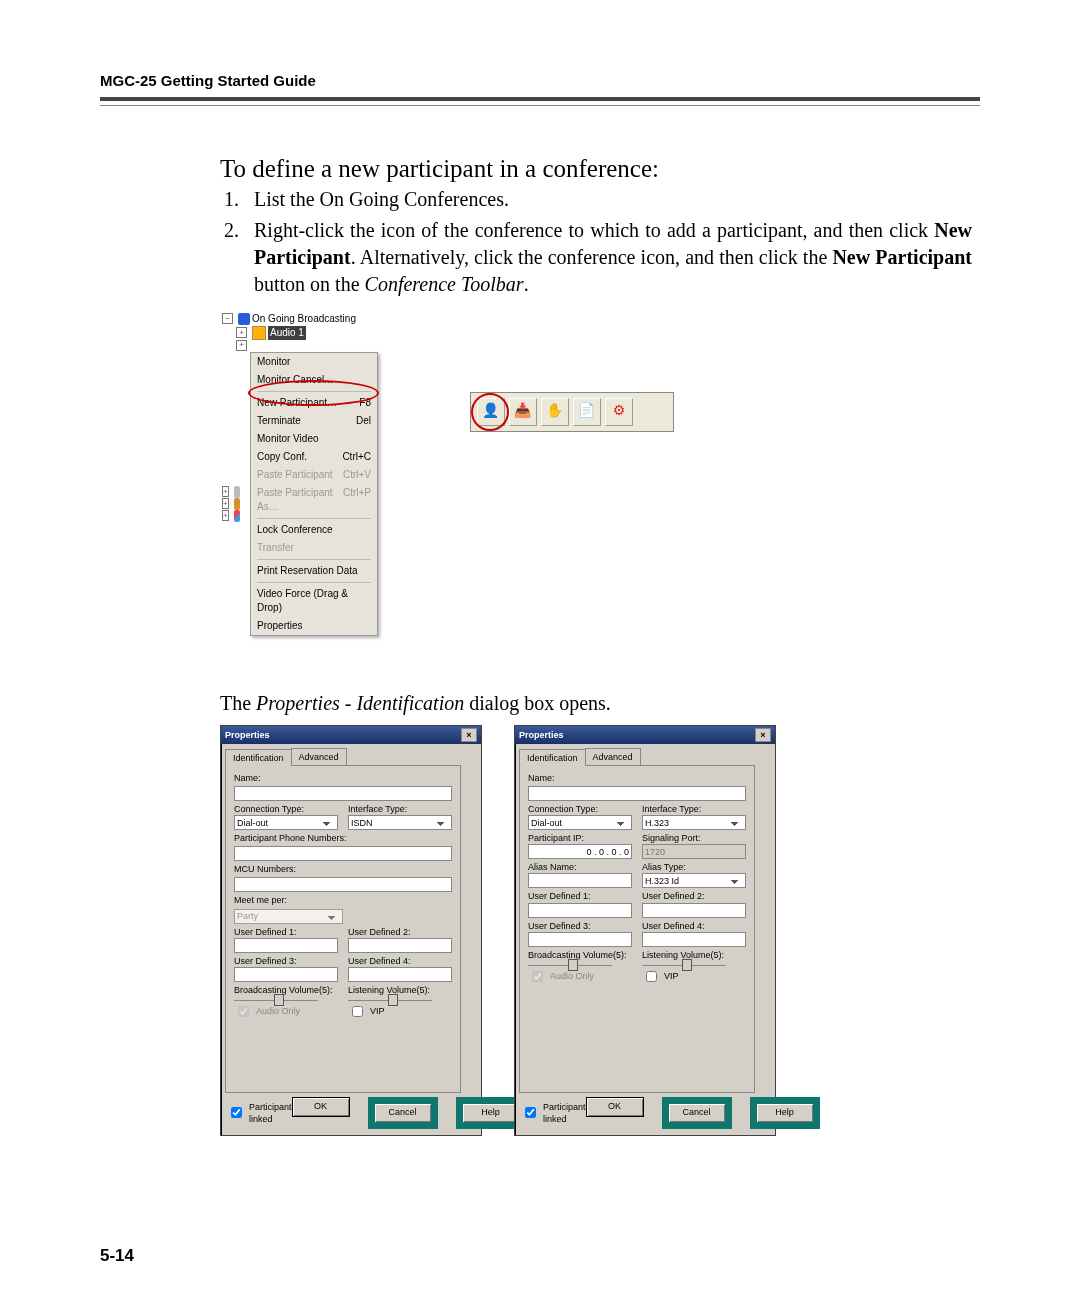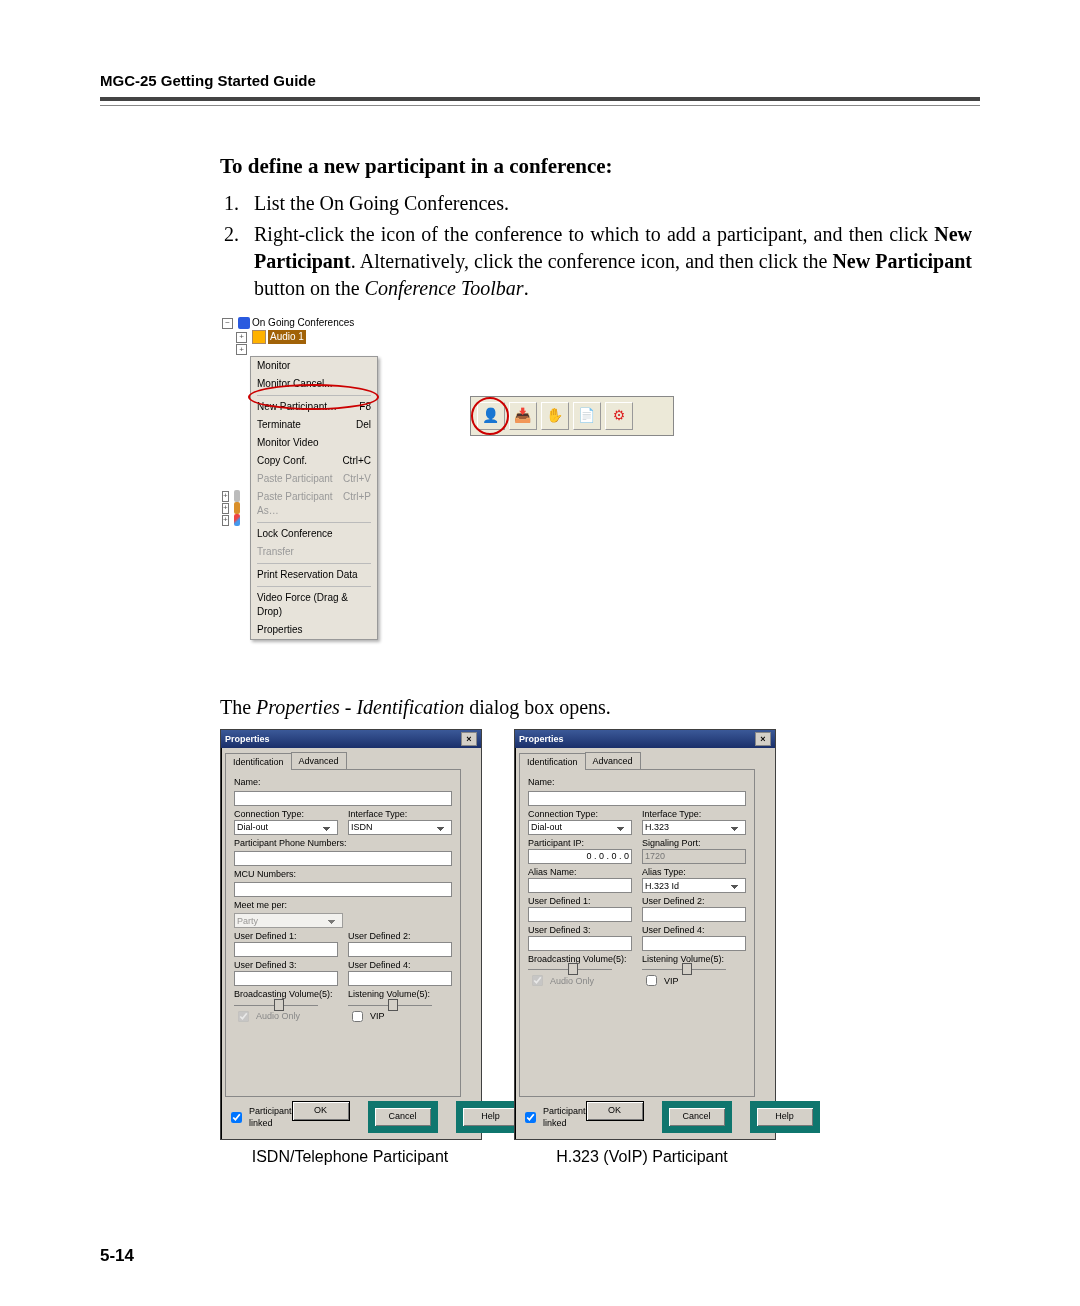--- a/index.html
+++ b/index.html
@@ -29,23 +29,23 @@
     height: 4px;
     margin-bottom: 46px;
   }
   .body {
     padding-left: 120px;
     padding-right: 8px;
     font-size: 20px;
     line-height: 1.35;
   }
   .section-title {
-    font-weight: bold;
-    font-size: 21px;
-    margin-bottom: 10px;
+    font-weight: normal;
+    font-size: 25px;
+    margin-bottom: 0;
   }
   ol.steps {
     padding-left: 24px;
     margin: 0 0 14px 0;
   }
   ol.steps > li {
     padding-left: 10px;
     margin-bottom: 4px;
     text-align: justify;
   }
@@ -74,21 +74,21 @@
   .tree-icon { width:12px; height:12px; display:inline-block; }
   .blueblob   { background:#2a5adf; border-radius:2px; }
   .yellowsel  { background:#ffb200; border:1px solid #a86; }
   .greyblob   { background:#bbb; border-radius:2px; }
   .orangeblob { background:#d98f2a; border-radius:2px; }
   .ppl        {
     background: linear-gradient(135deg,#e44 40%, #49e 60%);
     border-radius:2px;
   }
   .selected-node {
-    background:#a16207; color:#fff; padding:0 2px;
+    background:#404040; color:#fff; padding:0 2px;
   }
 
   .ctxmenu {
     width: 126px;
     background:#e7e3da;
     border:1px solid #999;
     box-shadow: 2px 2px 3px rgba(0,0,0,.3);
     font-family: Tahoma, Arial, sans-serif;
     font-size: 10px;
     margin: 1px 0 0 30px;
@@ -238,21 +238,21 @@
         Right-click the icon of the conference to which to add a participant, and then click <b>New Participant</b>. Alternatively, click the conference icon, and then click the <b>New Participant</b> button on the <i>Conference Toolbar</i>.
       </li>
     </ol>
 
     <div class="figrow">
 
       <div class="tree-fig">
         <div class="tree-row">
           <span class="plusbox">−</span>
           <span class="tree-icon blueblob"></span>
-          <span>On Going Conferences</span>
+          <span>On Going Broadcasting</span>
         </div>
         <div class="tree-row tree-indent1">
           <span class="plusbox">+</span>
           <span class="tree-icon yellowsel"></span>
           <span class="selected-node">Audio 1</span>
         </div>
         <div class="tree-row tree-indent1">
             <span class="plusbox">+</span>
           </div>
 
@@ -497,21 +497,17 @@
           </label>
           <div class="right">
             <div class="winbtn default">OK</div>
             <div class="winbtn">Cancel</div>
             <div class="winbtn">Help</div>
           </div>
         </div>
       </div>
     </div>
 
-    <div class="captions-row">
-      <div>ISDN/Telephone Participant</div>
-      <div>H.323 (VoIP) Participant</div>
-    </div>
 
   </div>
 
   <div class="footer">5-14</div>
 </div>
 
 </body></html>

